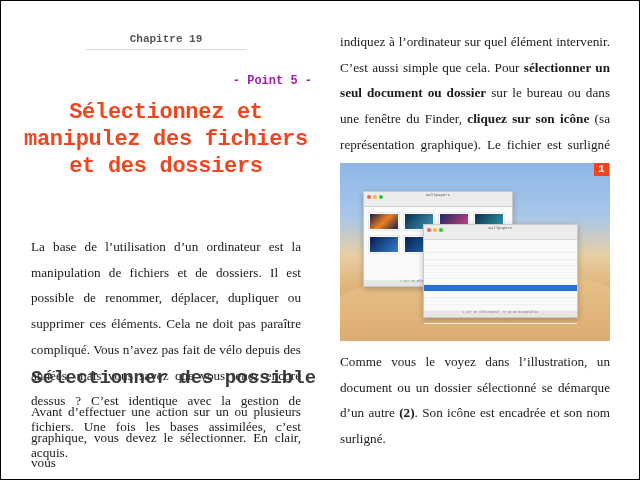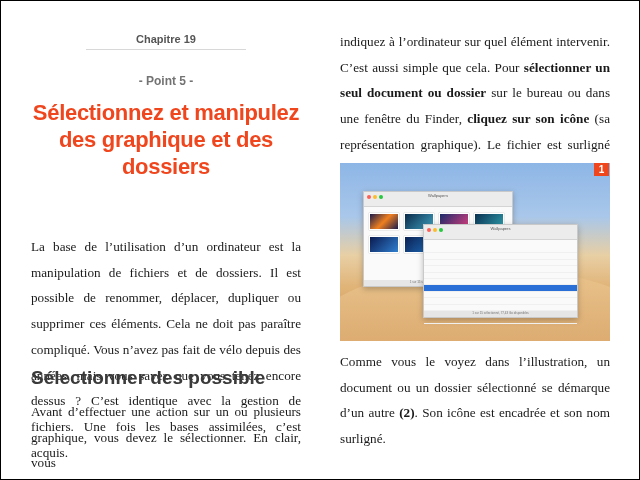--- a/index.html
+++ b/index.html
@@ -1,23 +1,23 @@
 <!DOCTYPE html>
 <html><head>
 <meta charset="utf-8">
 <style>
   html, body { margin:0; padding:0; }
   body { width:640px; height:480px; background:#fff; position:relative; overflow:hidden; }
   .frame { position:absolute; left:0; top:0; width:638px; height:478px; border:1px solid #000; background:#fff; }
   .serif { font-family:"Liberation Serif","DejaVu Serif",serif; color:#1a1a1a; }
-  .sans { font-family:Liberation Sans, sans-serif; }
+  .sans { font-family:Liberation Mono, monospace; }
 
   .chapter { position:absolute; left:86px; top:33px; width:160px; text-align:center; font-size:11px; font-weight:bold; color:#555; }
   .chapter-rule { position:absolute; left:86px; top:49px; width:160px; height:1px; background:#d8d8d8; }
-  .point { position:absolute; left:20px; top:74px; width:292px; text-align:center; font-size:12px; font-weight:bold; color:#737373; }
+  .point { position:absolute; left:20px; top:74px; width:292px; text-align:right; font-size:12px; font-weight:bold; color:#a21caf; }
   .title { position:absolute; left:20px; top:99px; width:292px; text-align:center; font-size:22px; font-weight:bold; color:#f0461e; line-height:27px; letter-spacing:-0.3px; }
 
   .para { position:absolute; font-size:13.2px; line-height:25.7px; text-align:justify; }
   .p1 { left:31px; top:206px; width:270px;margin-top:28px; }
   .h2 { position:absolute; left:31px; top:367px; font-size:19px; font-weight:bold; color:#3a3a3a; }
   .p2 { left:31px; top:399px; width:270px; }
   .p3 { left:340px; top:29px; width:270px; }
   .p4 { left:340px; top:349px; width:270px; }
   .para b { font-weight:bold; }
 
@@ -42,21 +42,21 @@
   .status { position:absolute; bottom:0; left:0; right:0; height:6px; background:#e6e6e6; font-size:3px; text-align:center; color:#777; }
 </style>
 </head>
 <body>
 
 <div class="frame"></div>
 
 <div class="chapter sans">Chapitre 19</div>
 <div class="chapter-rule"></div>
 <div class="point sans">- Point 5 -</div>
-<div class="title sans">Sélectionnez et manipulez des graphique et des dossiers</div>
+<div class="title sans">Sélectionnez et manipulez des fichiers et des dossiers</div>
 
 <div class="para serif p1">La base de l’utilisation d’un ordinateur est la manipulation de fichiers et de dossiers. Il est possible de renommer, déplacer, dupliquer ou supprimer ces éléments. Cela ne doit pas paraître compliqué. Vous n’avez pas fait de vélo depuis des années, mais vous savez que vous tenez encore dessus ? C’est identique avec la gestion de fichiers. Une fois les bases assimilées, c’est acquis.</div>
 <div class="h2 sans">Sélectionner des possible</div>
 <div class="para serif p2">Avant d’effectuer une action sur un ou plusieurs graphique, vous devez le sélectionner. En clair, vous</div>
 
 <div class="para serif p3"><span>indiquez à l’ordinateur sur quel élément intervenir. C’est aussi simple que cela. Pour </span><b>sélectionner un seul document ou dossier</b><span> sur le bureau ou dans une fenêtre du Finder, </span><b>cliquez sur son icône</b><span> (sa représentation graphique). Le fichier est surligné en bleu, quel que soit le mode de présentation dans la fenêtre </span><b>(1)</b><span>.</span></div>
 
 <div class="illus">
   <div class="dune"></div>
   <div class="win win1">

